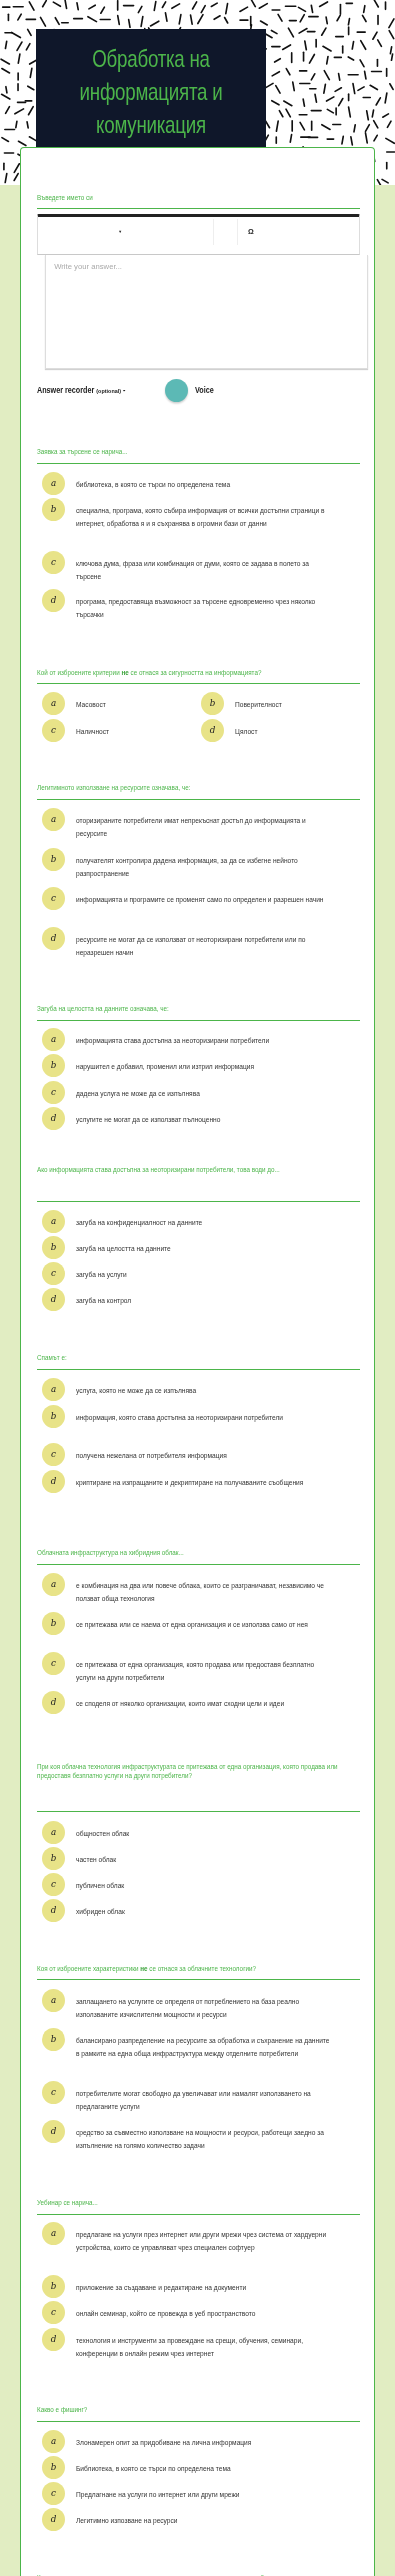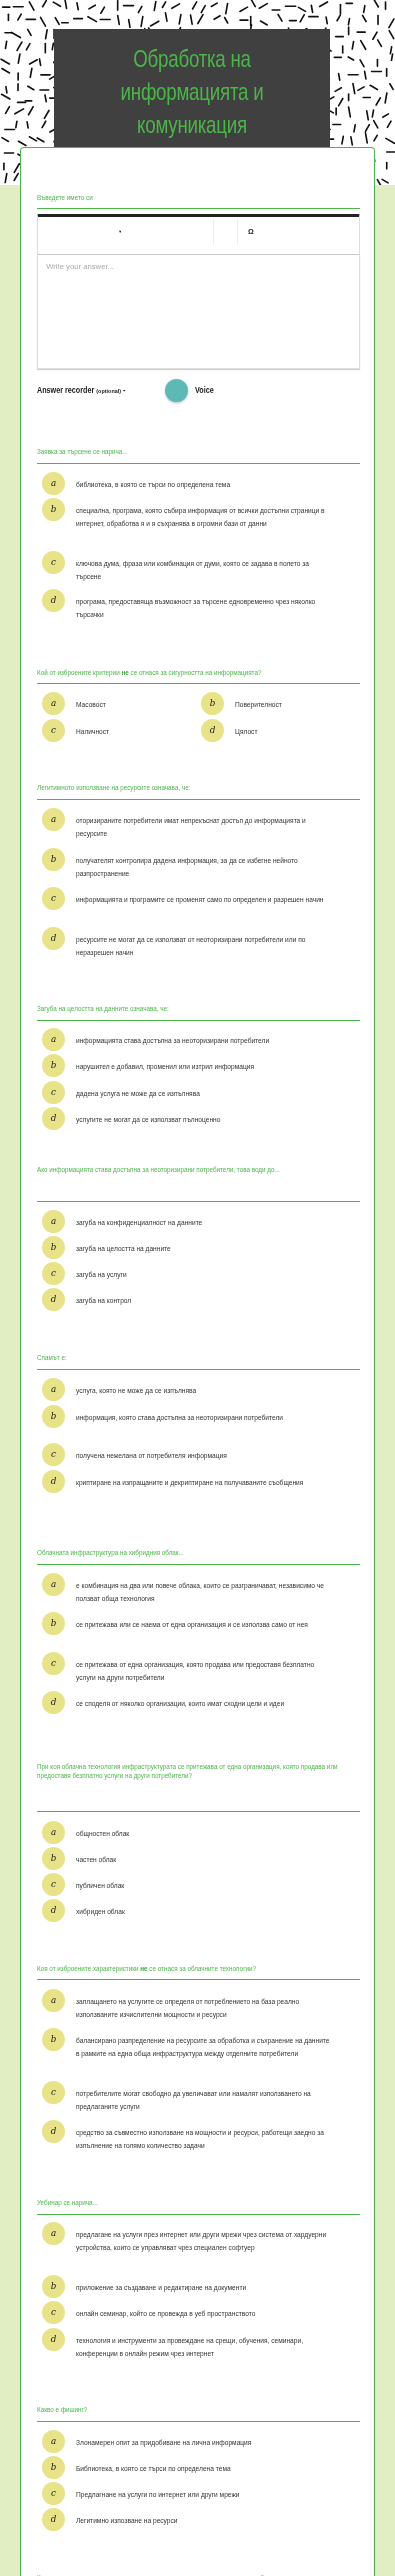--- a/index.html
+++ b/index.html
@@ -1,20 +1,20 @@
 <!DOCTYPE html>
 <html style="font-size:8.2px"><head>
 <meta charset="utf-8">
 <style>
   html, body { margin:0; padding:0; }
   body { width:396px; height:3547px; position:relative; overflow:hidden;
          background:#e1edc2; font-family:"Liberation Sans", sans-serif; }
   .pattern { position:absolute; left:0; top:0; width:396px; height:185px; background:#ffffff; overflow:hidden; }
   .pattern svg { display:block; }
-  .title-box { position:absolute; left:54px; top:29px; width:276px; height:122px; background:#404040; }
+  .title-box { position:absolute; left:36px; top:29px; width:230px; height:122px; background:#0f172a; }
   .title-text { position:absolute; left:0; right:0; top:13.4px; text-align:center; color:#4cb54a;
        font-family:"Liberation Sans Narrow","Liberation Sans", sans-serif; font-size:24px; line-height:33px;
        transform:scaleX(0.78); transform-origin:center; font-weight:normal; letter-spacing:-0.3px; }
   .card { position:absolute; left:20px; top:147px; width:353px; height:3380px; background:#ffffff;
        border:1px solid #4cb54a; border-bottom-width:2.1px; border-radius:4.1px; }
   .q-head { position:absolute; left:37px; width:323px; color:#4cb54a; font-size:7.7px; line-height:9.3px;
        transform:scaleX(0.82); transform-origin:left center; white-space:nowrap; }
   .q-head.wrap { white-space:normal; width:392px; }
   .q-head b { font-weight:bold; color:#3aa23a; }
   .q-line { position:absolute; left:37px; width:323px; height:0.5px; background:#4cb54a; }
@@ -511,21 +511,21 @@
 
 <div id="content">
     <div class="q-head" style="top: 193px;">Въведете името си</div>
     <div class="q-line" style="top: 208px;"></div>
     <div class="toolbar" style="top: 214px;">
       <span class="tb-caret">▾</span>
       <span class="tb-div" style="left: 175px;"></span>
       <span class="tb-div" style="left: 199px;"></span>
       <span class="tb-omega">Ω</span>
     </div>
-    <textarea class="answer" placeholder="Write your answer..." style="top: 255px; height: 114px;"></textarea>
+    <textarea class="answer" placeholder="Write your answer..." style="top: 255px; height: 114px; margin-left: 8px;"></textarea>
     <div class="recorder" style="top: 379px;">
       <span class="rec-label"><span>Answer recorder</span> <small>(optional)</small> <span>-</span></span>
       <button class="rec-btn"></button>
       <span class="rec-voice">Voice</span>
     </div>
     <div class="q-head" style="top: 447px;"><span>Заявка за търсене се нарича...</span><b></b><span></span></div>
     <div class="q-line" style="top: 463px;"></div>
     <div class="opt" style="top: 483px;">
       <div class="opt-circle">a</div>
       <div class="opt-text">библиотека,  в която се търси по определена тема</div>

